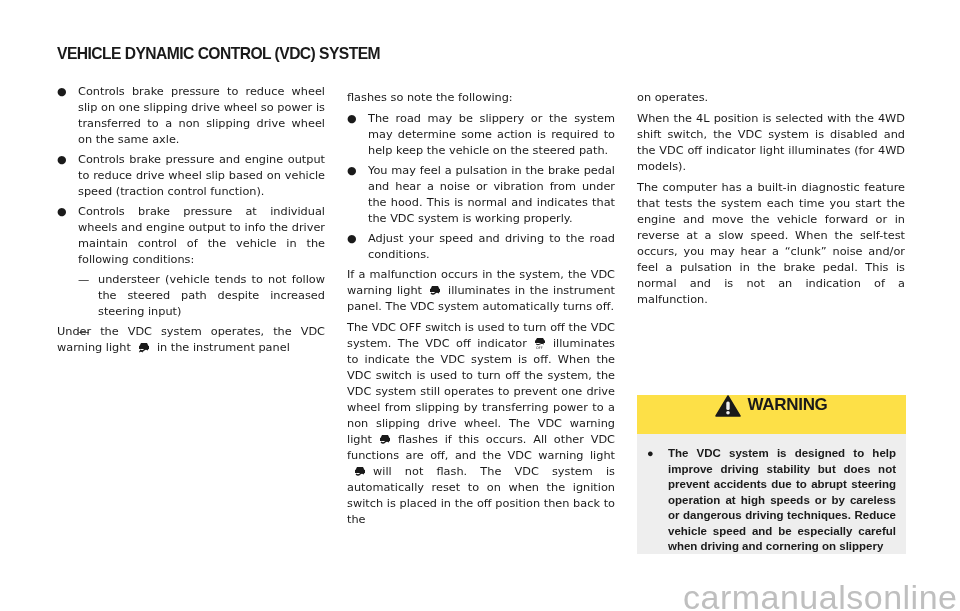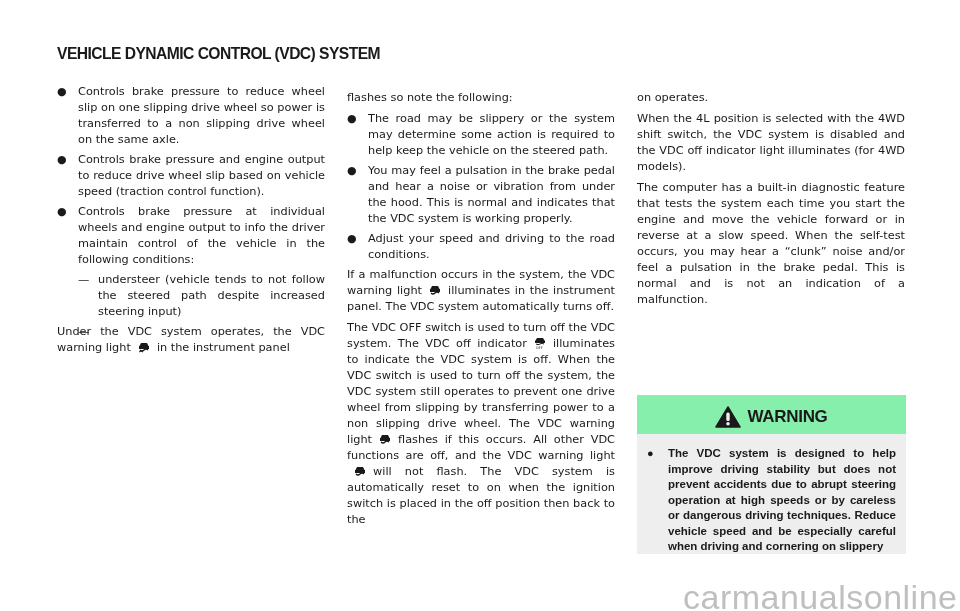--- a/index.html
+++ b/index.html
@@ -13,21 +13,21 @@
   .col2 { left: 347px; top: 90px; }
   .col3 { left: 637px; top: 90px; }
   p { margin: 0 0 5px 0; text-align: justify; text-align-last: left; }
   .bul { position: relative; padding-left: 21px; margin: 0 0 4px 0; text-align: justify; }
   .bul .dot { position: absolute; left: 0; top: 0; font-size: 11px; }
   .bul .txt { display: block; }
   .sub { position: relative; padding-left: 41px; margin: 0 0 4px 0; text-align: justify; }
   .sub .dash { position: absolute; left: 21px; top: 0; }
   .icon { display: inline-block; width: 14px; height: 12px; vertical-align: -2px; margin: 0 6px; }
   .warn-head { position: absolute; left: 637px; top: 395px; width: 269px; height: 44px;
-               background: #86efac; display: flex; align-items: center; justify-content: center; }
+               background: #fde047; display: flex; align-items: flex-start; justify-content: center; }
   .warn-head .wtxt { font-family: "Liberation Sans", sans-serif; font-weight: bold; font-size: 17px;
                      margin-left: 6px; letter-spacing: -0.3px; }
   .warn-body { position: absolute; left: 637px; top: 434px; width: 269px; height: 120px;
                background: #eeeeee; font-size: 10.7px; line-height: 15.5px; font-weight: bold; }
   .warn-body .bul { margin: 12px 10px 0 10px; padding-left: 21px; font-family: "Liberation Sans", sans-serif; font-size: 11.5px; }
   .footer { position: absolute; right: 53px; top: 568px; display: flex; align-items: flex-start; margin-top: 43px; }
   .footer .sec { font-family: "Liberation Sans", sans-serif; font-weight: bold; font-size: 11.5px; margin-right: 8px; }
   .footer .pg { font-family: Liberation Mono, monospace; font-size: 15px; }
   .watermark { position: absolute; left: 683px; top: 578px; font-family: "Liberation Sans", sans-serif;
                font-size: 34px; color: #bfbfbf; letter-spacing: 0.5px; }

